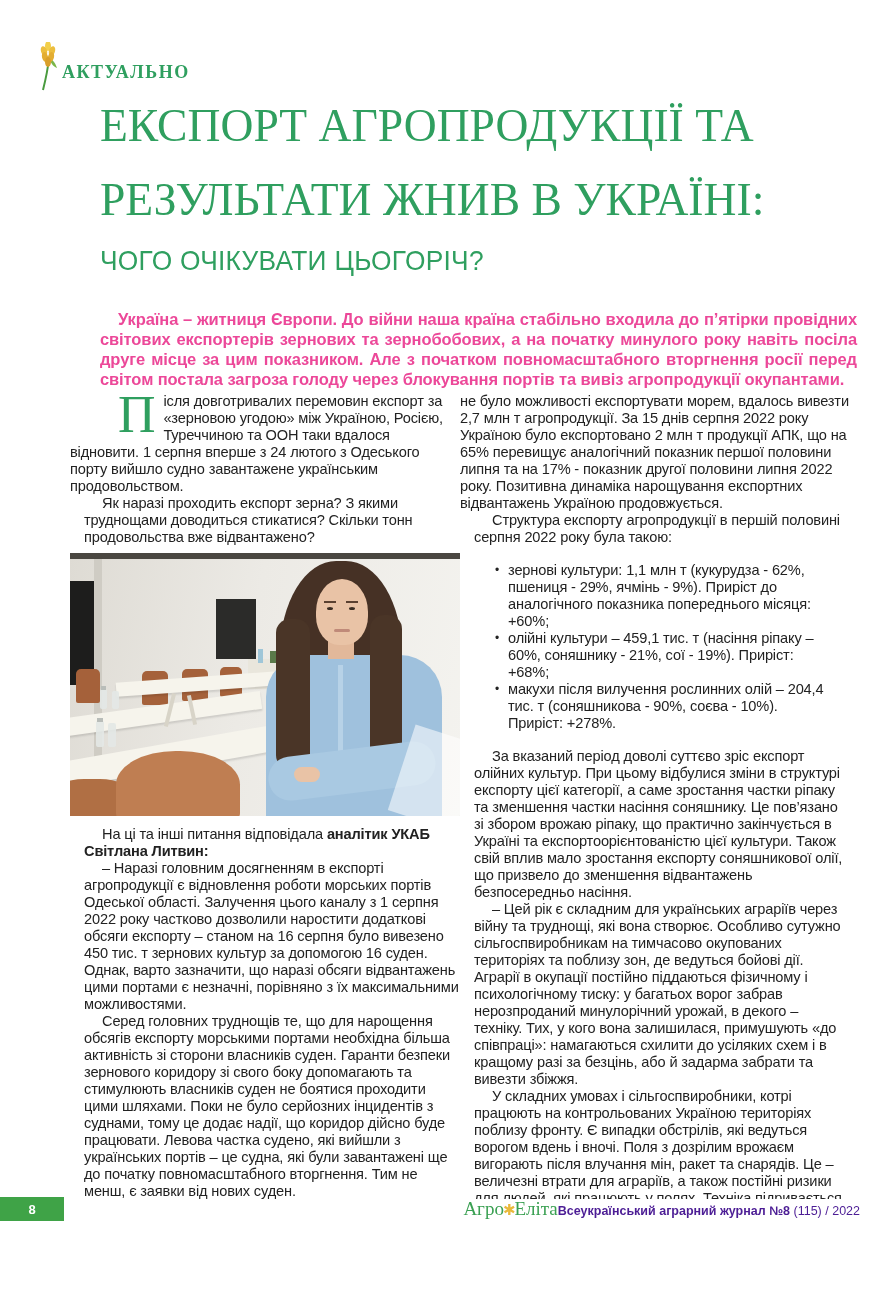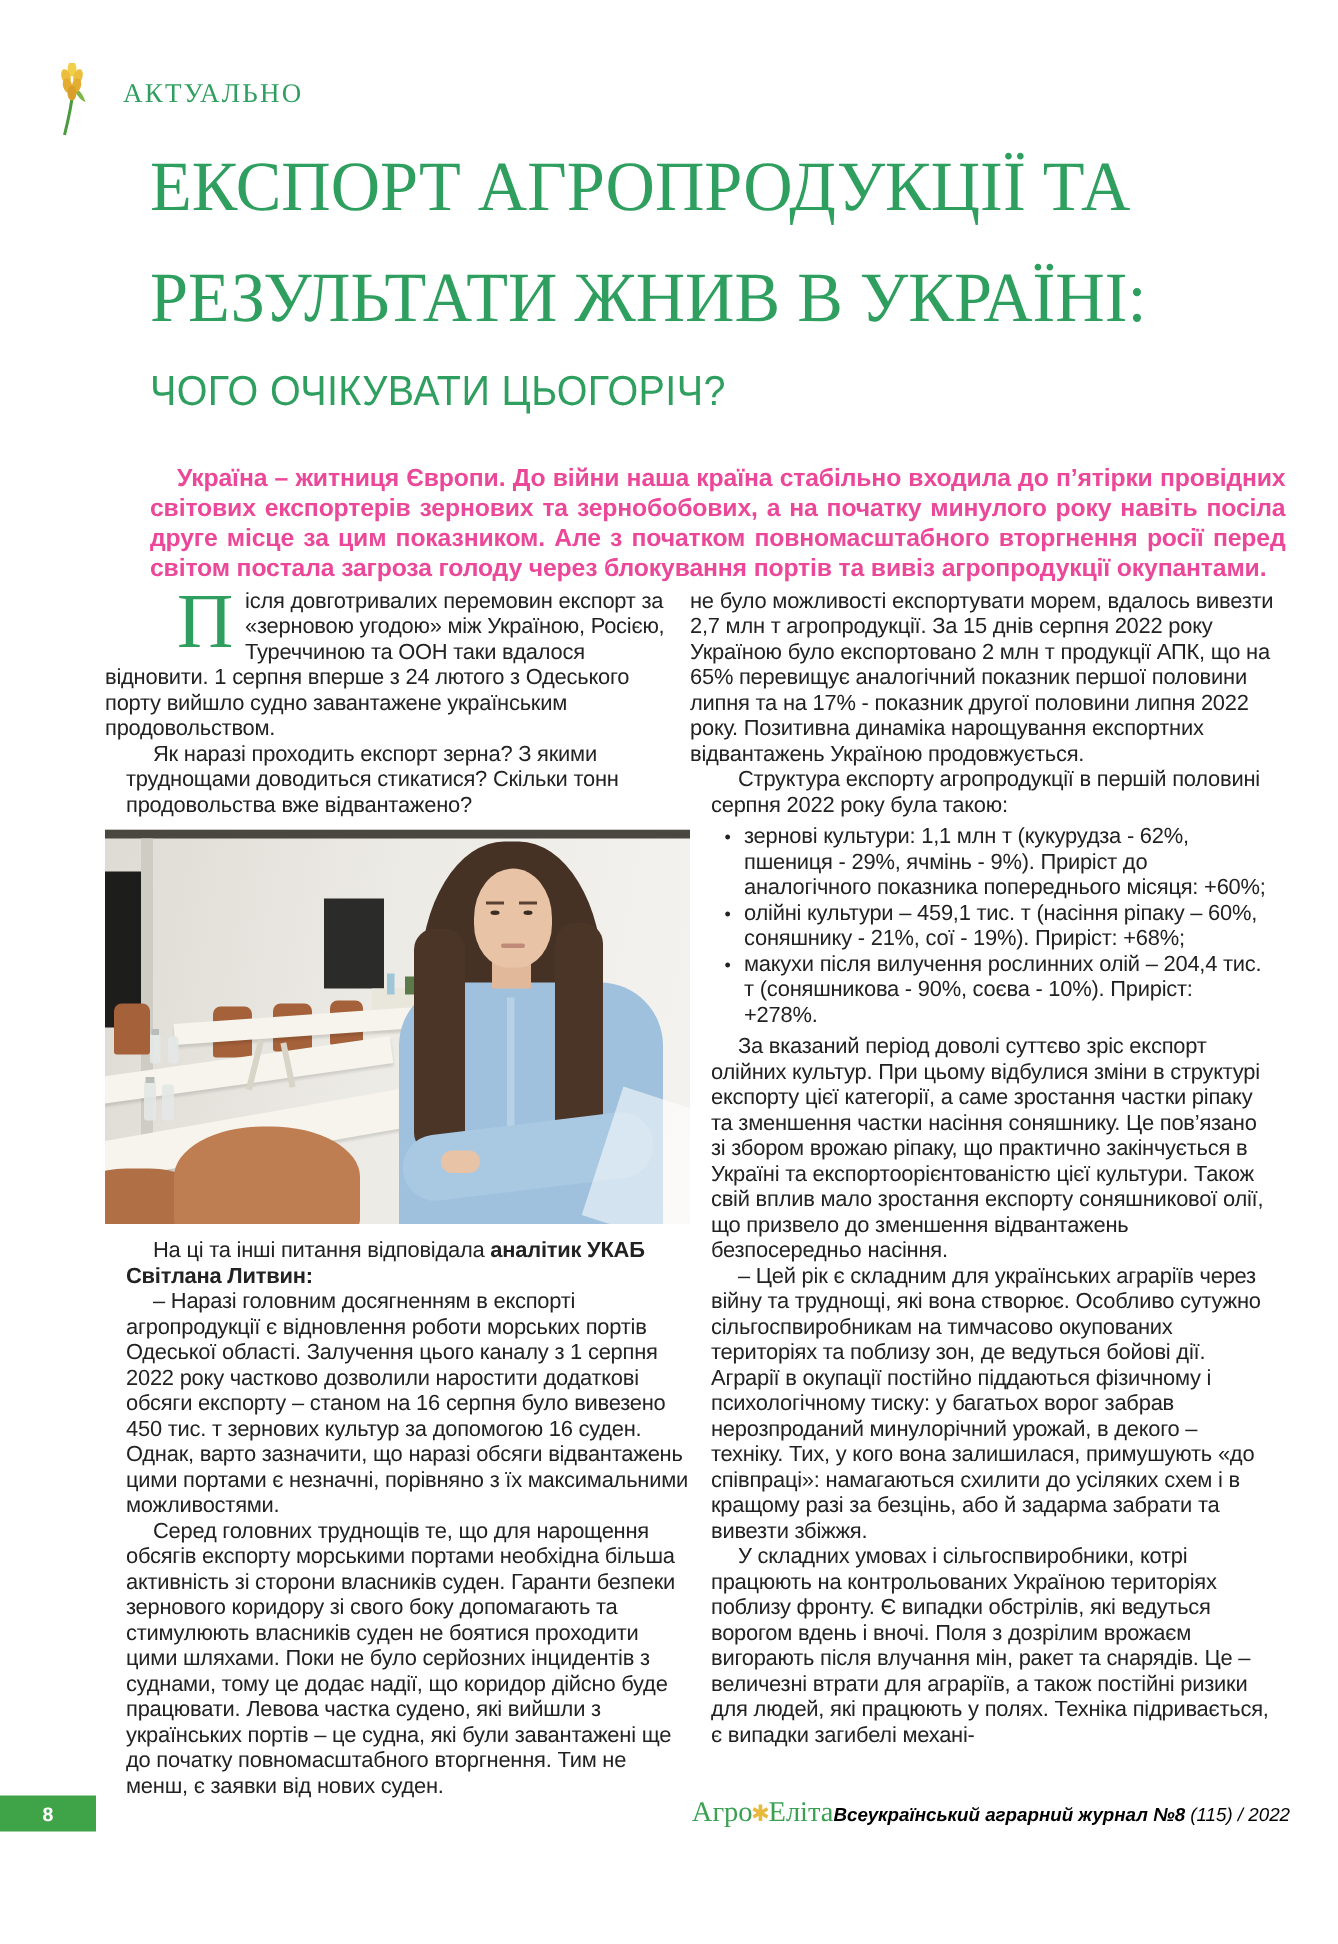--- a/index.html
+++ b/index.html
@@ -7,21 +7,21 @@
     --footer-green:#3fa347;
     --logo-yellow:#e9b93c;
     --ink:#1d1d1b;
   }
   html,body{margin:0;padding:0;background:#ffffff;}
   #page{
     position:relative;width:892px;height:1296px;background:#ffffff;
     overflow:hidden;font-family:"Liberation Sans",sans-serif;color:var(--ink);
   }
   
-  .section-tag{position:absolute;left:36px;top:42px;display:flex;align-items:flex-start;gap:20px;}
+  .section-tag{position:absolute;left:36px;top:42px;display:flex;align-items:center;gap:0;font-weight:bold;}
   .section-label{
     font-family:"Liberation Serif",serif;font-size:18px;letter-spacing:1.5px;
     color:var(--green);margin-top:10px;
   }
   
   .title-block{position:absolute;left:100px;top:88px;width:770px;}
   .title-line{
     font-family:"Liberation Serif",serif;font-weight:400;color:var(--green);
     font-size:47px;line-height:74px;white-space:nowrap;
     transform:scaleX(.97);transform-origin:left;
@@ -42,21 +42,21 @@
        font-size:14.6px;line-height:17px;letter-spacing:-.15px;color:#222;}
   .col-left{left:70px;}
   .col-right{left:460px;}
   .col p{margin:0;}
   .col p.ind{text-indent:18px;margin-left:14px;}
   .dropcap{
     float:left;font-family:"Liberation Serif",serif;color:var(--green);
     font-size:52px;line-height:40px;margin:2px 8px 0 48px;
   }
   .bold{font-weight:bold;}
-  ul.bullets{margin:4px;padding:0 0 0 32px;list-style:none;}
+  ul.bullets{margin:16px;padding:0 0 0 32px;list-style:none;}
   ul.bullets li{position:relative;margin:0;}
   ul.bullets li::before{
     content:"•";position:absolute;left:-13px;top:0;font-size:12px;color:#222;
   }
   
   .photo{
     position:relative;width:390px;height:263px;margin:7px 0 10px 0;
     background:linear-gradient(100deg,#dedbd4 0%,#eceae5 45%,#f4f3ef 100%);
     overflow:hidden;
   }
@@ -97,21 +97,21 @@
   .page-num-bar{
     position:absolute;left:0;top:1197px;width:64px;height:24px;background:var(--footer-green);
     display:flex;align-items:center;justify-content:center;
     color:#fff;font-weight:bold;font-size:13px;
   }
   .footer-right{
     position:absolute;right:32px;top:1198px;display:flex;align-items:baseline;
   }
   .logo{font-family:"Liberation Serif",serif;font-size:19px;color:#3aa052;display:flex;align-items:baseline;}
   .logo .star{color:var(--logo-yellow);font-size:15px;margin:0 -1px;}
-  .journal-info{font-size:12.5px;color:#000000;font-style:italic;}
+  .journal-info{font-size:12.5px;color:#4c1d95;}
   .journal-info .b{font-weight:bold;}
 </style>
 </head>
 <body>
 
 <div id="page">
 
   <div class="section-tag">
     <svg width="26" height="50" viewBox="0 0 26 50">
       <path d="M13 16 C 12 26, 10 36, 7 48" stroke="#4a9b3f" stroke-width="2" fill="none"></path>

